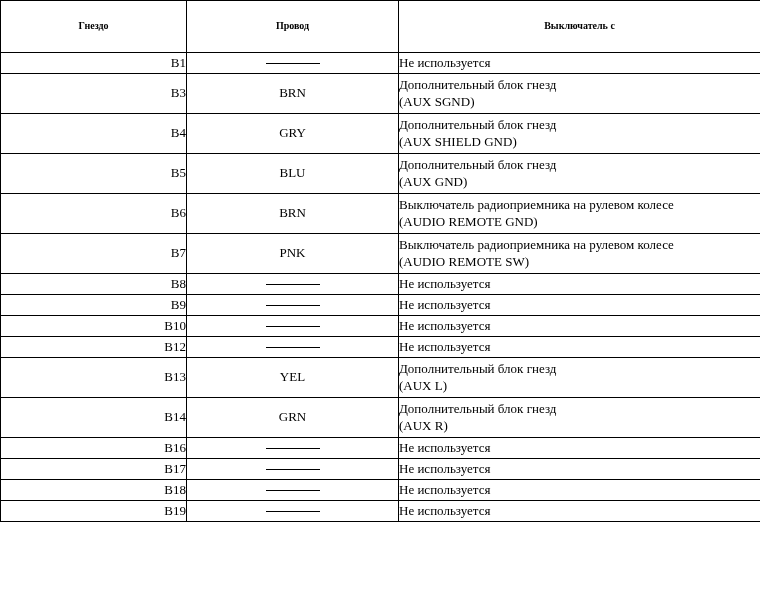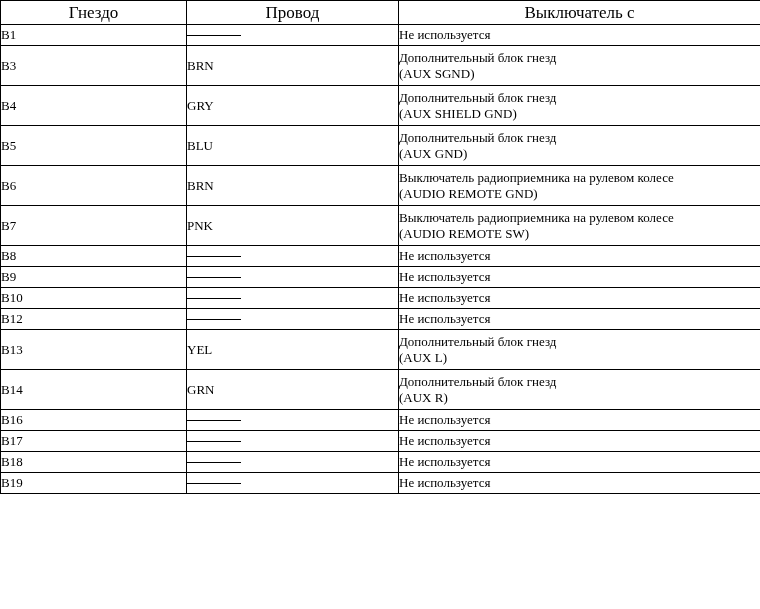--- a/index.html
+++ b/index.html
@@ -26,36 +26,36 @@
   }
   table.pinout th,
   table.pinout td {
     border: 1px solid #000000;
     font-size: 13px;
     line-height: 1.25;
     padding: 0;
     vertical-align: middle;
   }
   table.pinout thead th {
-    font-weight: normal;
+    font-weight: bold;
     text-align: center;
     height: 19px;
-    padding: 1px 2px;
-    font-size: 17px;
+    padding: 16px 2px;
+    font-size: 10px;
   }
   col.c-pin { width: 186px; }
   col.c-wire { width: 212px; }
   col.c-conn { width: 362px; }
 
   td.pin {
-    text-align: left;
+    text-align: right;
     font-size: 13.5px;
   }
   td.wire {
-    text-align: left;
+    text-align: center;
     font-size: 13.5px;
     margin-left: 17px;
   }
   td.conn {
     text-align: left;
     padding-left: 5px;
     font-size: 13.5px;
     border-radius: 10px;
   }
   tr.r1 td { height: 20px; }

